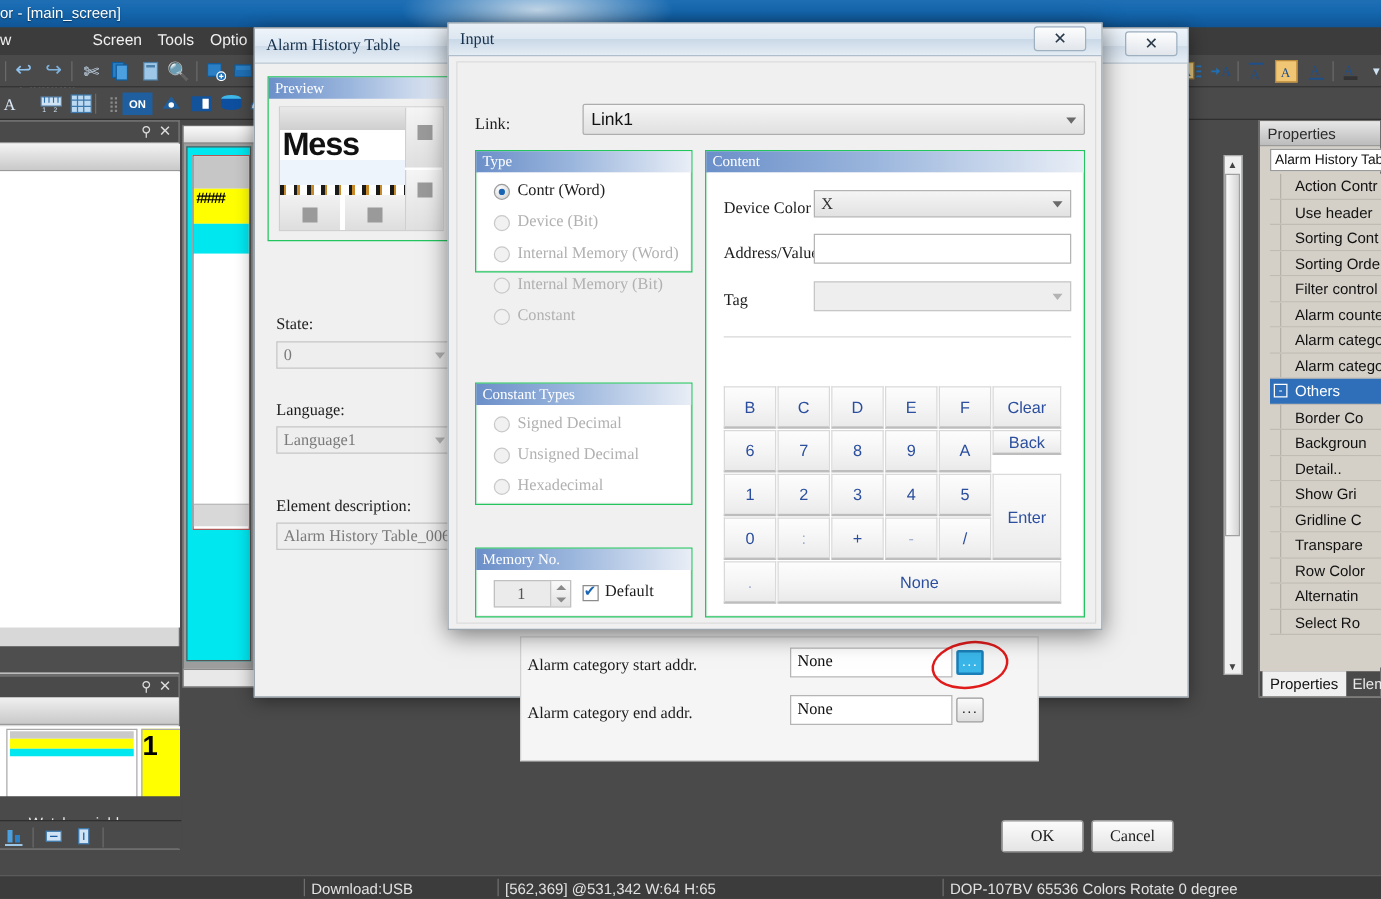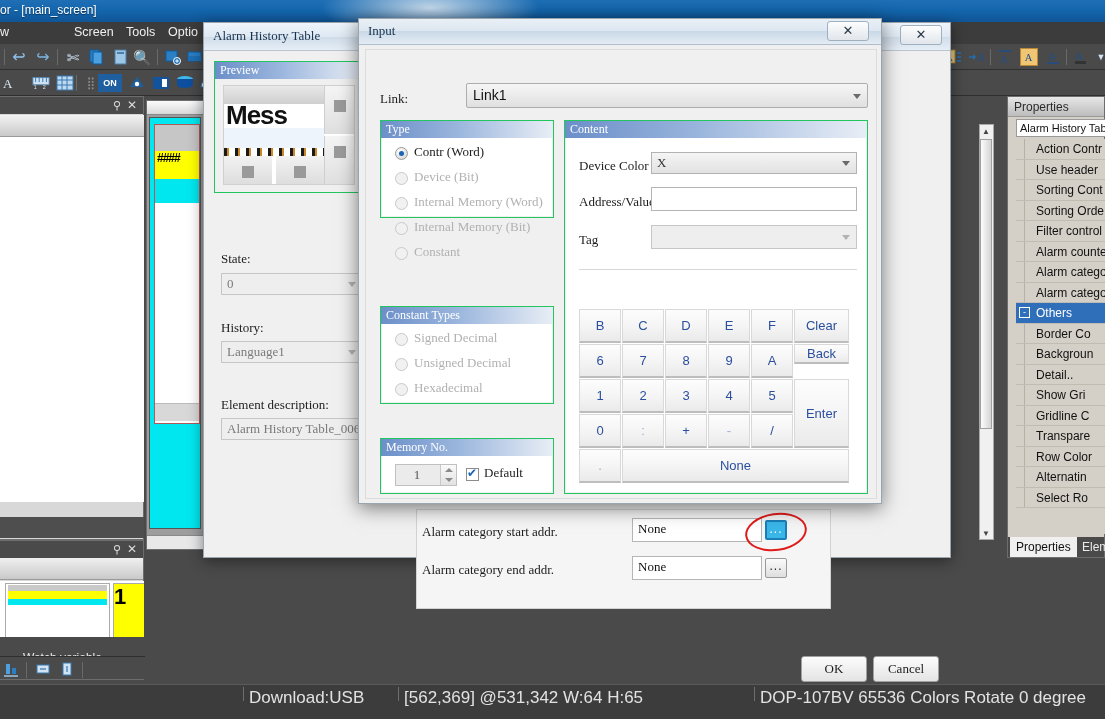--- a/index.html
+++ b/index.html
@@ -187,22 +187,22 @@
     background: #4a4a4a;
   }
   .prop-tabs .tb {
     position: absolute; top: 0; height: 20px; line-height: 20px; font-size: 12px;
     padding: 0 6px; color: #eaeaea;
   }
   .prop-tabs .tb.sel { background: #f0f0f0; color: #111; }
 
   
   .statusbar {
-    position: absolute; left: 0; bottom: 0; width: 1105px; height: 35px;
-    background: #3c3c3c; color: #e2e2e2; font-size: 17px;
+    position: absolute; left: 0; bottom: 0; width: 1105px; height: 19px;
+    background: #3c3c3c; color: #e2e2e2; font-size: 12px;
     border-top: 1px solid #5a5a5a;
   }
   .statusbar .seg { position: absolute; top: 3px; white-space: nowrap; }
   .statusbar .div { position: absolute; top: 2px; width: 1px; height: 14px; background: #6e6e6e; }
 
   
   .dlgA {
     position: absolute; left: 203px; top: 22px; width: 748px; height: 536px;
     background: #f0f0f0;
     border: 1px solid #9aa5ae;
@@ -702,21 +702,21 @@
       <div style="position:absolute;left:70px;top:80px;width:12px;height:12px;background:#9a9a9a;"></div>
     </div>
   </div>
 
   <div class="lblS" style="left:17px; top:228px;">State:</div>
   <div class="fieldro" style="left:17px; top:250px; width:142px; height:22px;">
     <span>0</span>
     <i class="caret dim"></i>
   </div>
 
-  <div class="lblS" style="left:17px; top:297px;">History:</div>
+  <div class="lblS" style="left:17px; top:297px;">Language:</div>
   <div class="fieldro" style="left:17px; top:318px; width:142px; height:22px;">
     <span>Language1</span>
     <i class="caret dim"></i>
   </div>
 
   <div class="lblS" style="left:17px; top:374px;">Element description:</div>
   <div class="fieldro" style="left:17px; top:395px; width:152px; height:22px;">
     <span>Alarm History Table_006</span>
   </div>
 

